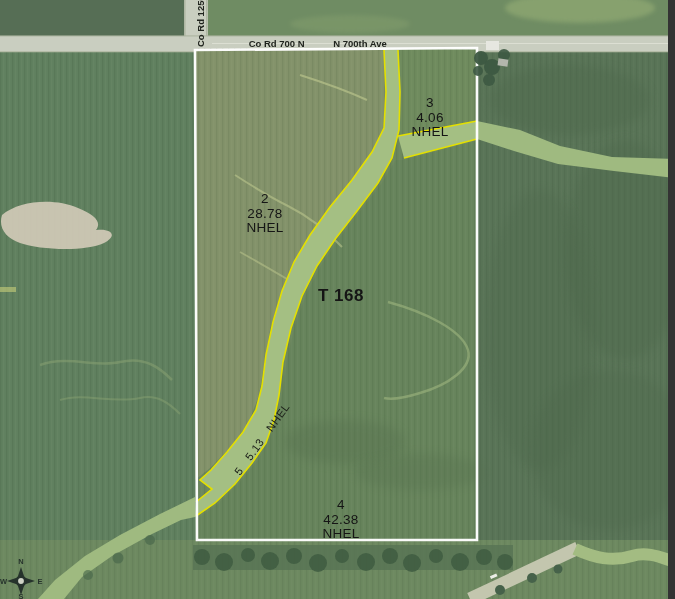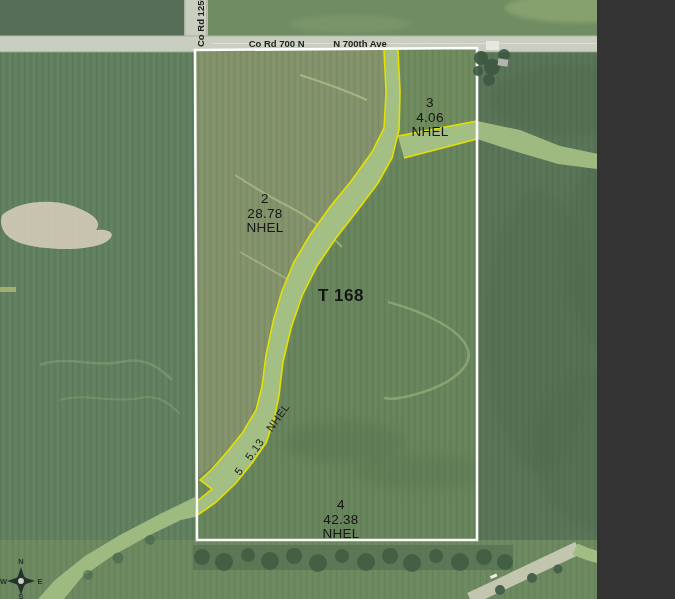--- a/index.html
+++ b/index.html
@@ -1,16 +1,16 @@
 <!DOCTYPE html>
 <html><head>
 <meta charset="utf-8">
 <style>
   html,body{margin:0;padding:0;background:#333;}
-  #stage{position:relative;width:597px;height:599px;overflow:hidden;
+  #stage{position:relative;width:668px;height:599px;overflow:hidden;
          font-family:"Liberation Sans",sans-serif;}
   #stage svg{display:block;}
   text{font-family:"Liberation Sans",sans-serif;fill:#151515;}
   .parcel-label{font-size:13.5px;letter-spacing:.3px;}
   .tract-label{font-size:17px;font-weight:bold;letter-spacing:.5px;}
   .road-label{font-size:9.5px;font-weight:bold;fill:#20241e;}
   .rot-label{font-size:11px;letter-spacing:.6px;fill:#1a1d17;}
   .compass-letter{font-size:7.5px;font-weight:bold;fill:#26332c;}
 </style>
 </head>

